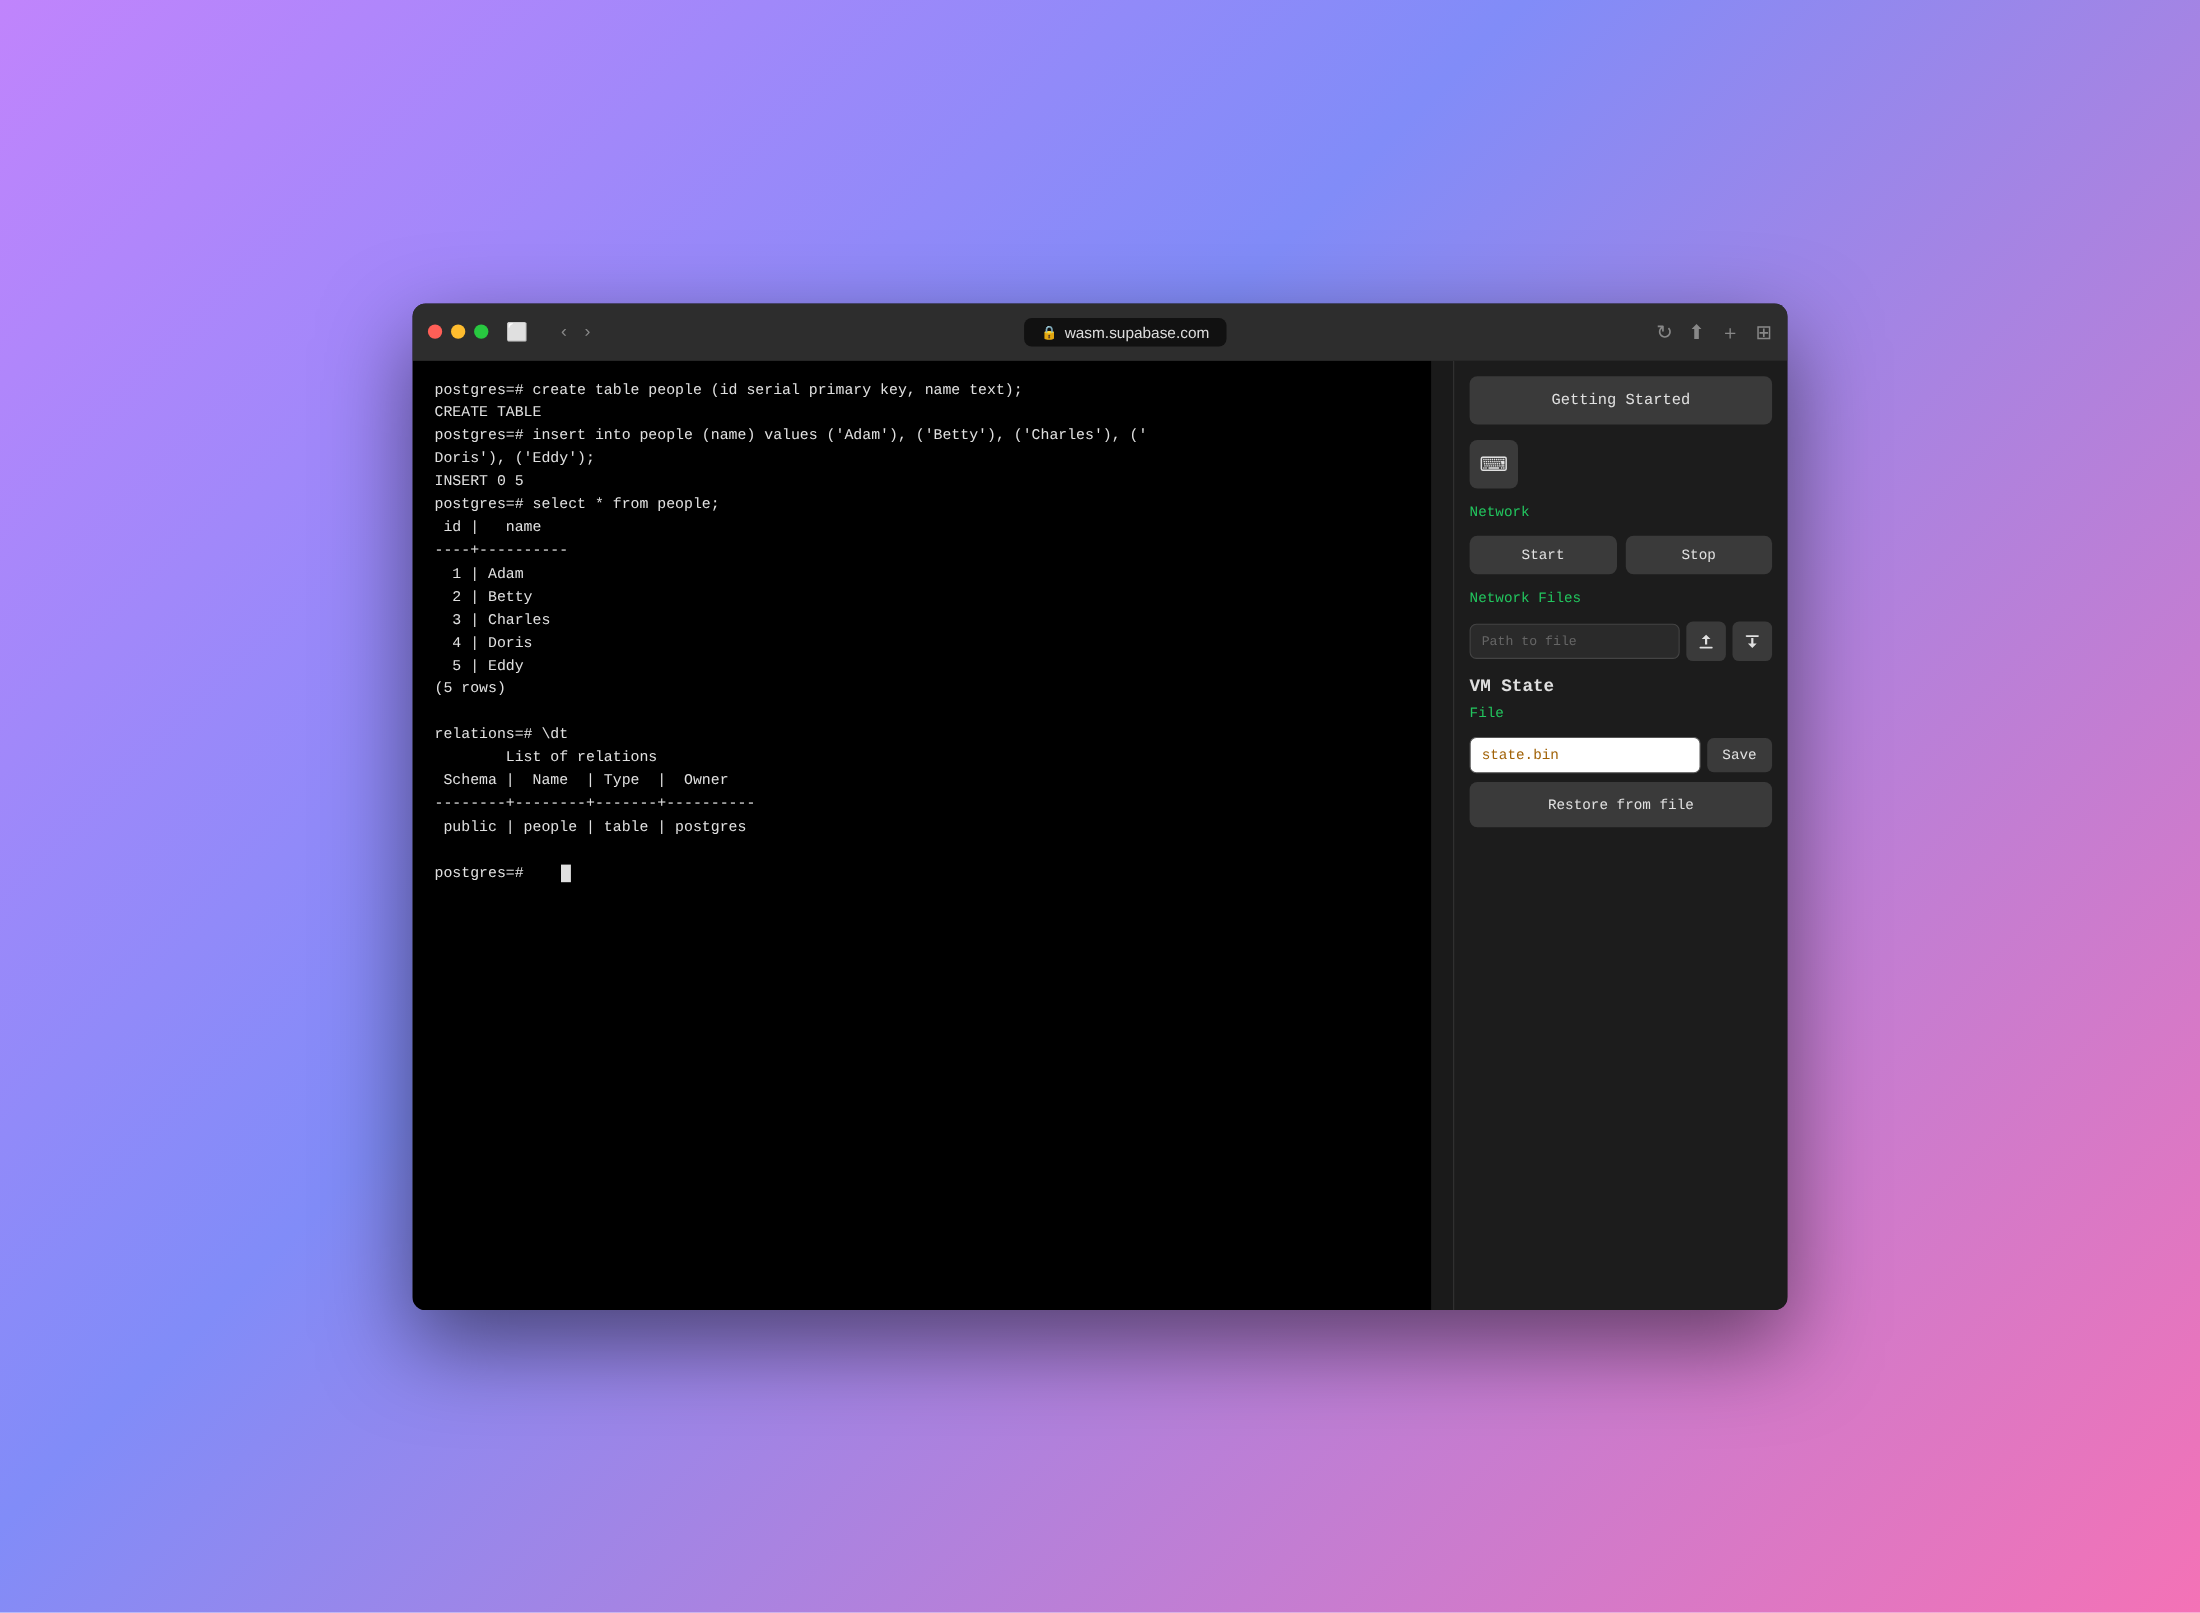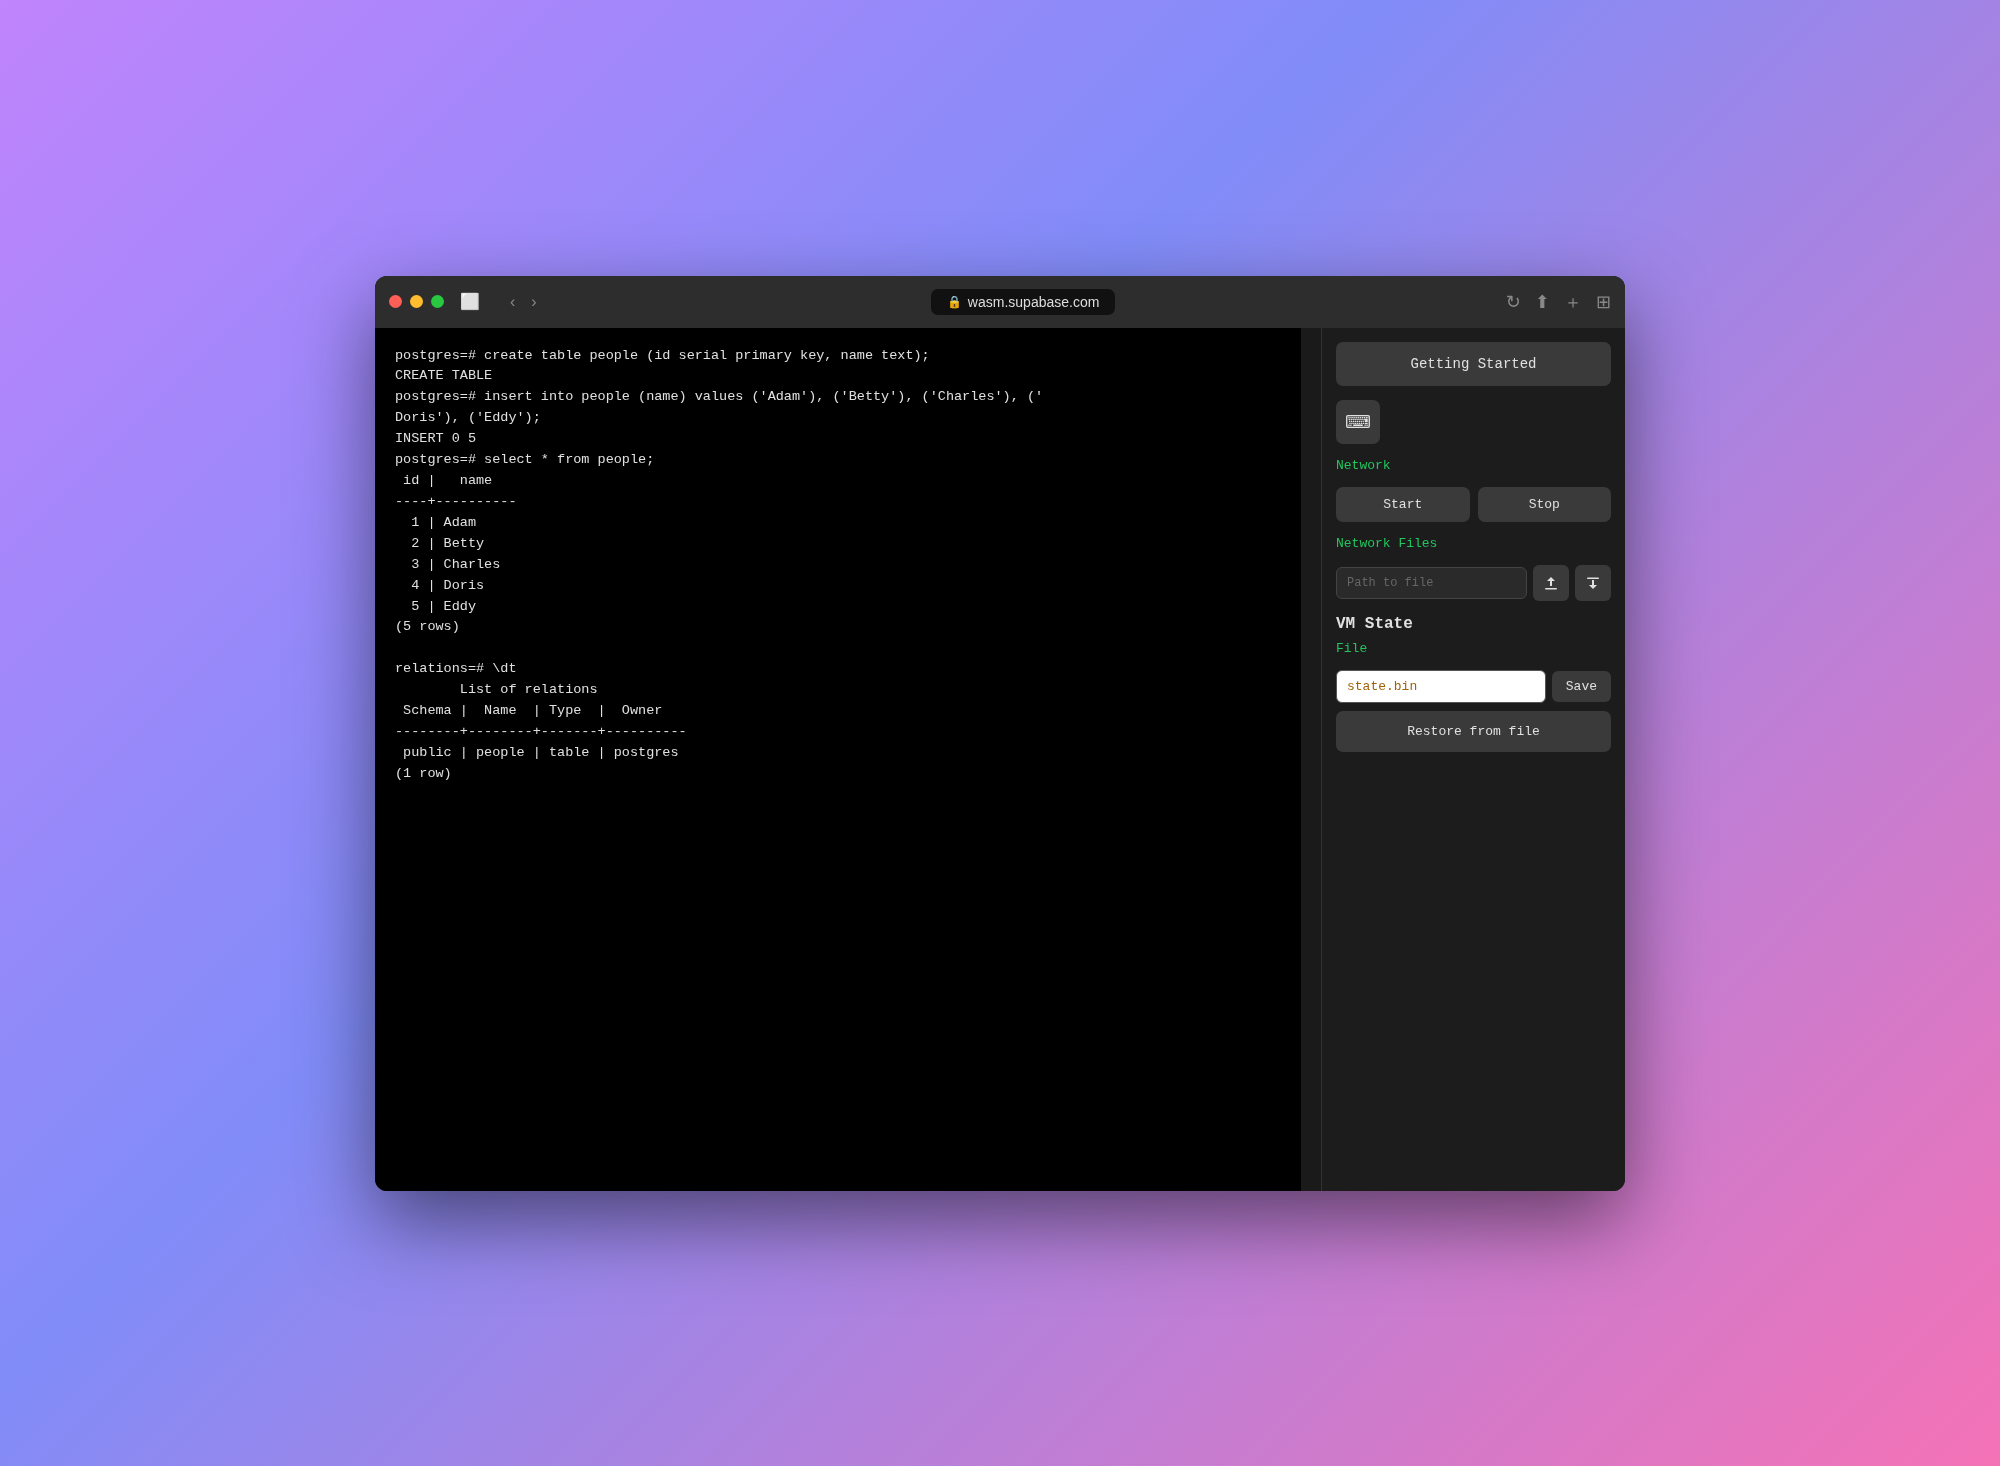--- a/index.html
+++ b/index.html
@@ -349,22 +349,22 @@
       <div class="terminal-line">  3 | Charles</div>
       <div class="terminal-line">  4 | Doris</div>
       <div class="terminal-line">  5 | Eddy</div>
       <div class="terminal-line">(5 rows)</div>
       <div class="terminal-line">&nbsp;</div>
       <div class="terminal-line">relations=# \dt</div>
       <div class="terminal-line">        List of relations</div>
       <div class="terminal-line"> Schema |  Name  | Type  |  Owner   </div>
       <div class="terminal-line">--------+--------+-------+----------</div>
       <div class="terminal-line"> public | people | table | postgres</div>
-      <div class="terminal-line">(1 row)</div>
       <div class="terminal-line">&nbsp;</div>
+      <div class="terminal-line">postgres=# &nbsp;&nbsp;&nbsp;<span class="cursor"></span></div>
     </div>
 
     <div class="right-panel">
 
       <button class="getting-started-btn">Getting Started</button>
 
       <button class="keyboard-btn">⌨</button>
 
       <div class="section-block">
         <div class="section-label">Network</div>

